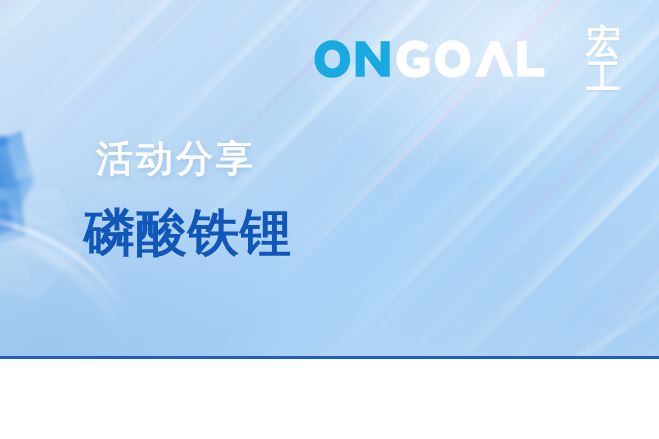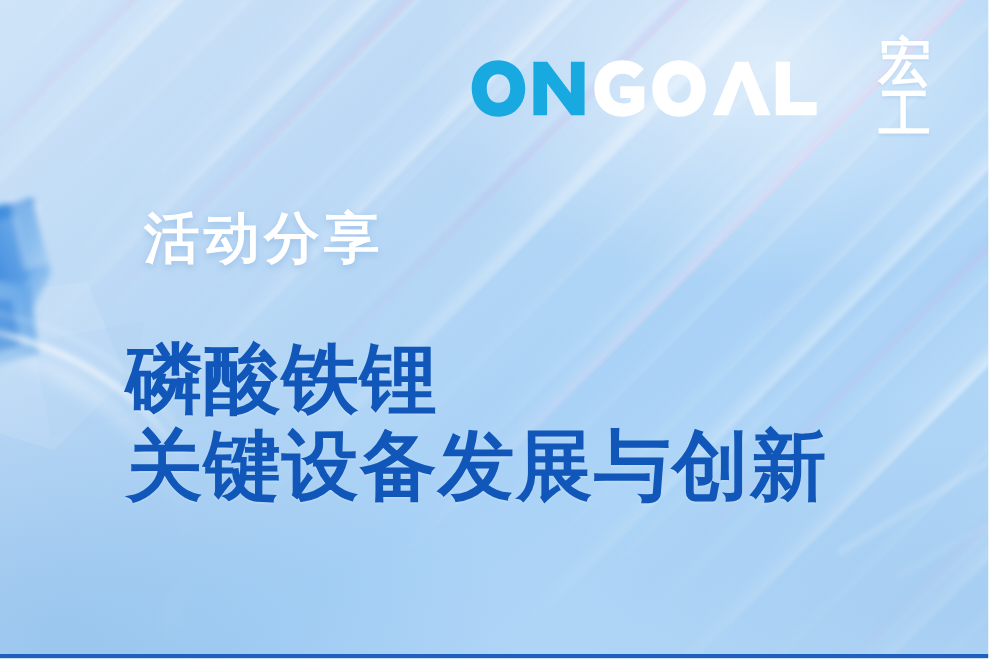--- a/index.html
+++ b/index.html
@@ -7,21 +7,21 @@
     padding: 0;
     background: #ffffff;
   }
   body {
     font-family: "Liberation Sans", "DejaVu Sans", sans-serif;
   }
 
   .banner {
     position: relative;
     width: 659px;
-    height: 439px;
+    height: 359px;
     overflow: hidden;
     background: linear-gradient(145deg, #cfe4f8 0%, #bcd9f5 28%, #a9d2f6 60%, #b7d9f7 100%);
     box-sizing: border-box;
   }
 
   
   .bg-layer {
     position: absolute;
     inset: 0;
     pointer-events: none;
@@ -132,21 +132,20 @@
     left: 84px;
     top: 204px;
     font-family: "DejaVu Sans", "Liberation Sans", sans-serif;
     font-weight: 700;
     color: #1157b9;
     font-size: 51px;
     line-height: 58px;
     letter-spacing: 1px;
     white-space: nowrap;
     text-shadow: 0 1px 0 rgba(255,255,255,.12);
-    margin-top: 21px;
   }
   .headline .hl-line { display: block; }
 
   
   .bottom-rule {
     position: absolute;
     left: 0;
     right: 0;
     bottom: 0;
     height: 3px;
@@ -239,17 +238,16 @@
 
       <path d="M206 3 L215.6 3 L215.6 30 L233.5 30 L233.5 39 L206 39 Z" fill="#ffffff"></path>
     </svg>
     <span class="logo-cn">宏工</span>
   </div>
 
   <div class="eyebrow">活动分享</div>
 
   <div class="headline">
     <span class="hl-line">磷酸铁锂</span>
-    <span class="hl-line">关键设备发展与创新</span>
   </div>
 
   <div class="bottom-rule"></div>
 </div>
 
 </body></html>

